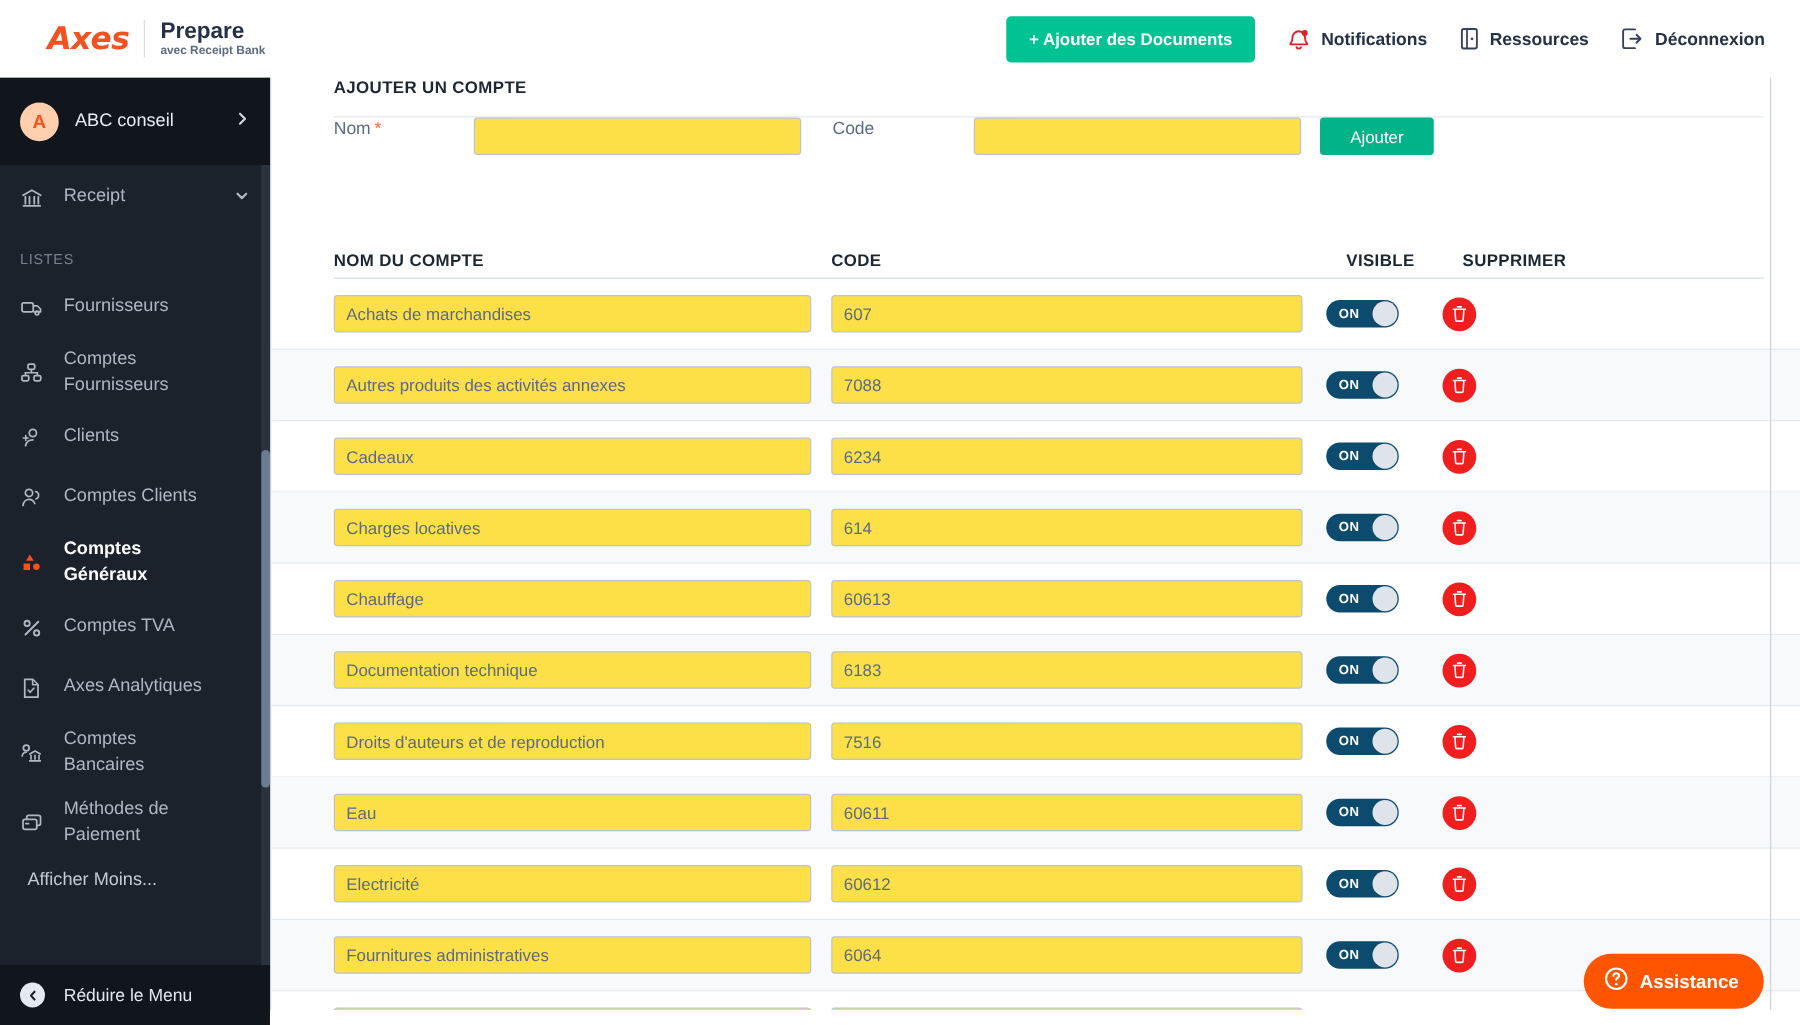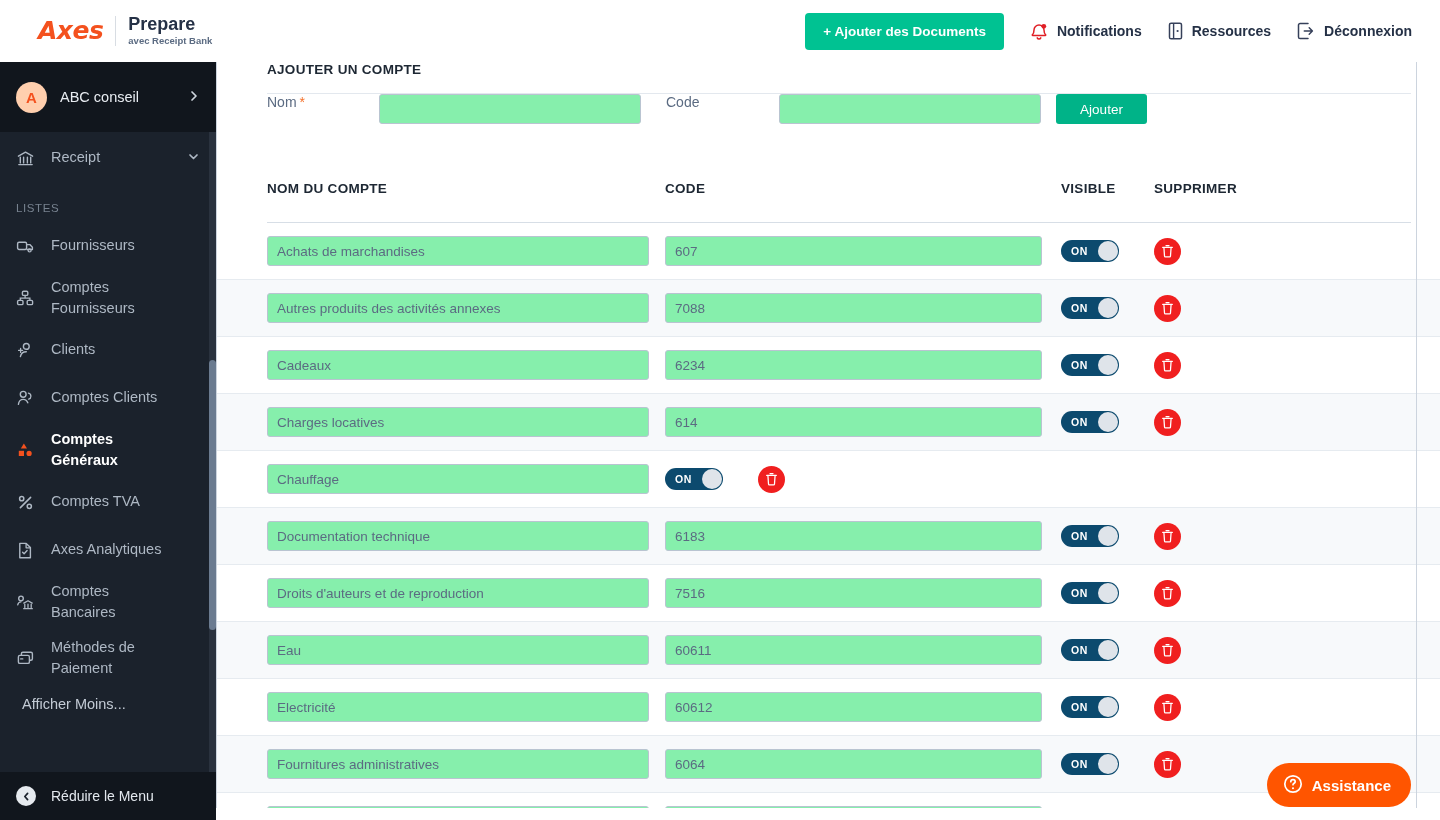--- a/index.html
+++ b/index.html
@@ -129,46 +129,46 @@
   .hr { height: 1px; background: #e3e8ee; margin-top: 16px; }
 
   .add-row {
     display: flex; 
     height: 66px;
   }
   .lbl-nom { font-size: 14px; color: #5b6b82; width: 112px; }
   .req { color: #f4702a; margin-left: 3px; }
   .inp {
     border: 1px solid #b9c4d1; border-radius: 3px;
-    height: 30px; background: #86efac;
+    height: 30px; background: #fde047;
     font-family: "Liberation Sans", sans-serif;
     font-size: 13.5px; color: #5b6b82;
     padding: 0 9px;
     outline: none;
   }
   .inp-nom { width: 262px; }
   .lbl-code { font-size: 14px; color: #5b6b82; width: 113px; margin-left: 25px; }
   .inp-code { width: 262px; }
   .btn-ajouter {
     margin-left: 15px;
     background: #00b388; color: #ffffff;
     border: none; border-radius: 3px;
     height: 30px; width: 91px;
     font-size: 13.5px; cursor: pointer;
     font-family: "Liberation Sans", sans-serif;
   }
 
   .col-head {
-    display: flex; align-items: center;
+    display: flex; align-items: flex-end;
     height: 62px; padding-bottom: 6px;
     font-size: 13.5px; font-weight: 700; color: #1d2733; letter-spacing: 0.3px;
   }
   .ch-name { width: 398px; }
   .ch-code { width: 396px; }
-  .ch-visible { width: 93px; }
+  .ch-visible { width: 93px; margin-left: 16px; }
   .ch-suppr { width: 110px; }
   .head-hr { height: 1px; background: #d7dee6; }
 
   .rows { }
   .row {
     display: flex; align-items: center;
     height: 57px; padding: 0 29px 0 50px;
     border-bottom: 1px solid #e6ebf0;
   }
   .row.alt { background: #f7f9fb; }
@@ -500,20 +500,21 @@
         <div class="cell-del">
           <button class="del-btn">
             <svg width="13" height="14" viewBox="0 0 13 14" fill="none">
               <path d="M1.7 3.4h9.6M5 1.5h3M2.9 3.4l.6 8.5c0 .6.5 1 1 1h4c.5 0 1-.4 1-1l.6-8.5" stroke="#ffffff" stroke-width="1.25" stroke-linecap="round" stroke-linejoin="round"></path>
             </svg>
           </button>
         </div>
       </div>
       <div class="row">
         <div class="cell-name"><input class="inp inp-name" type="text" value="Chauffage" style=""></div>
+        <div class="cell-code"><input class="inp inp-code2" type="text" value="60613" style=""></div>
         <div class="cell-visible">
           <div class="toggle">
             <span class="t-txt">ON</span>
             <span class="knob"></span>
           </div>
         </div>
         <div class="cell-del">
           <button class="del-btn">
             <svg width="13" height="14" viewBox="0 0 13 14" fill="none">
               <path d="M1.7 3.4h9.6M5 1.5h3M2.9 3.4l.6 8.5c0 .6.5 1 1 1h4c.5 0 1-.4 1-1l.6-8.5" stroke="#ffffff" stroke-width="1.25" stroke-linecap="round" stroke-linejoin="round"></path>

